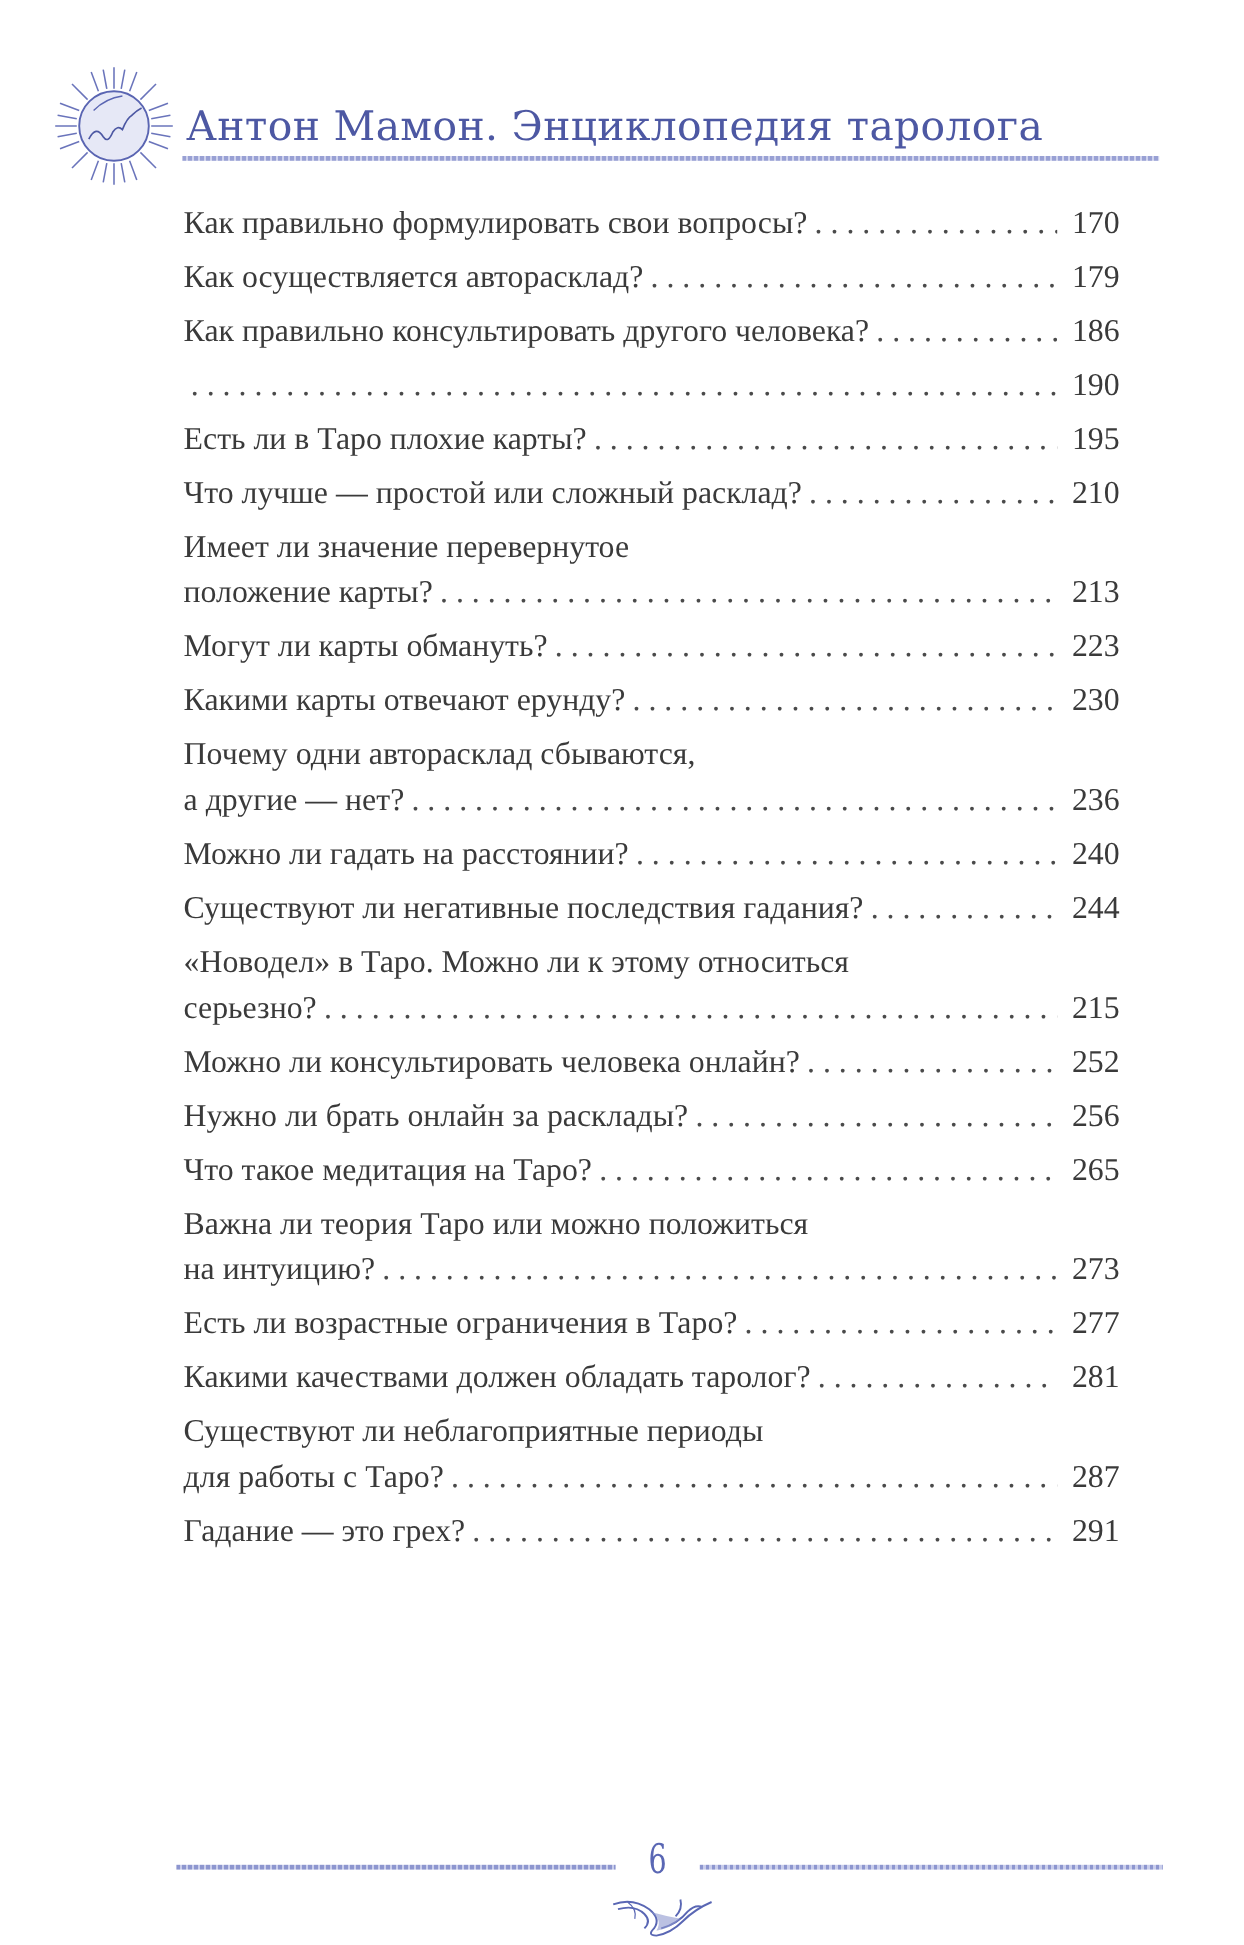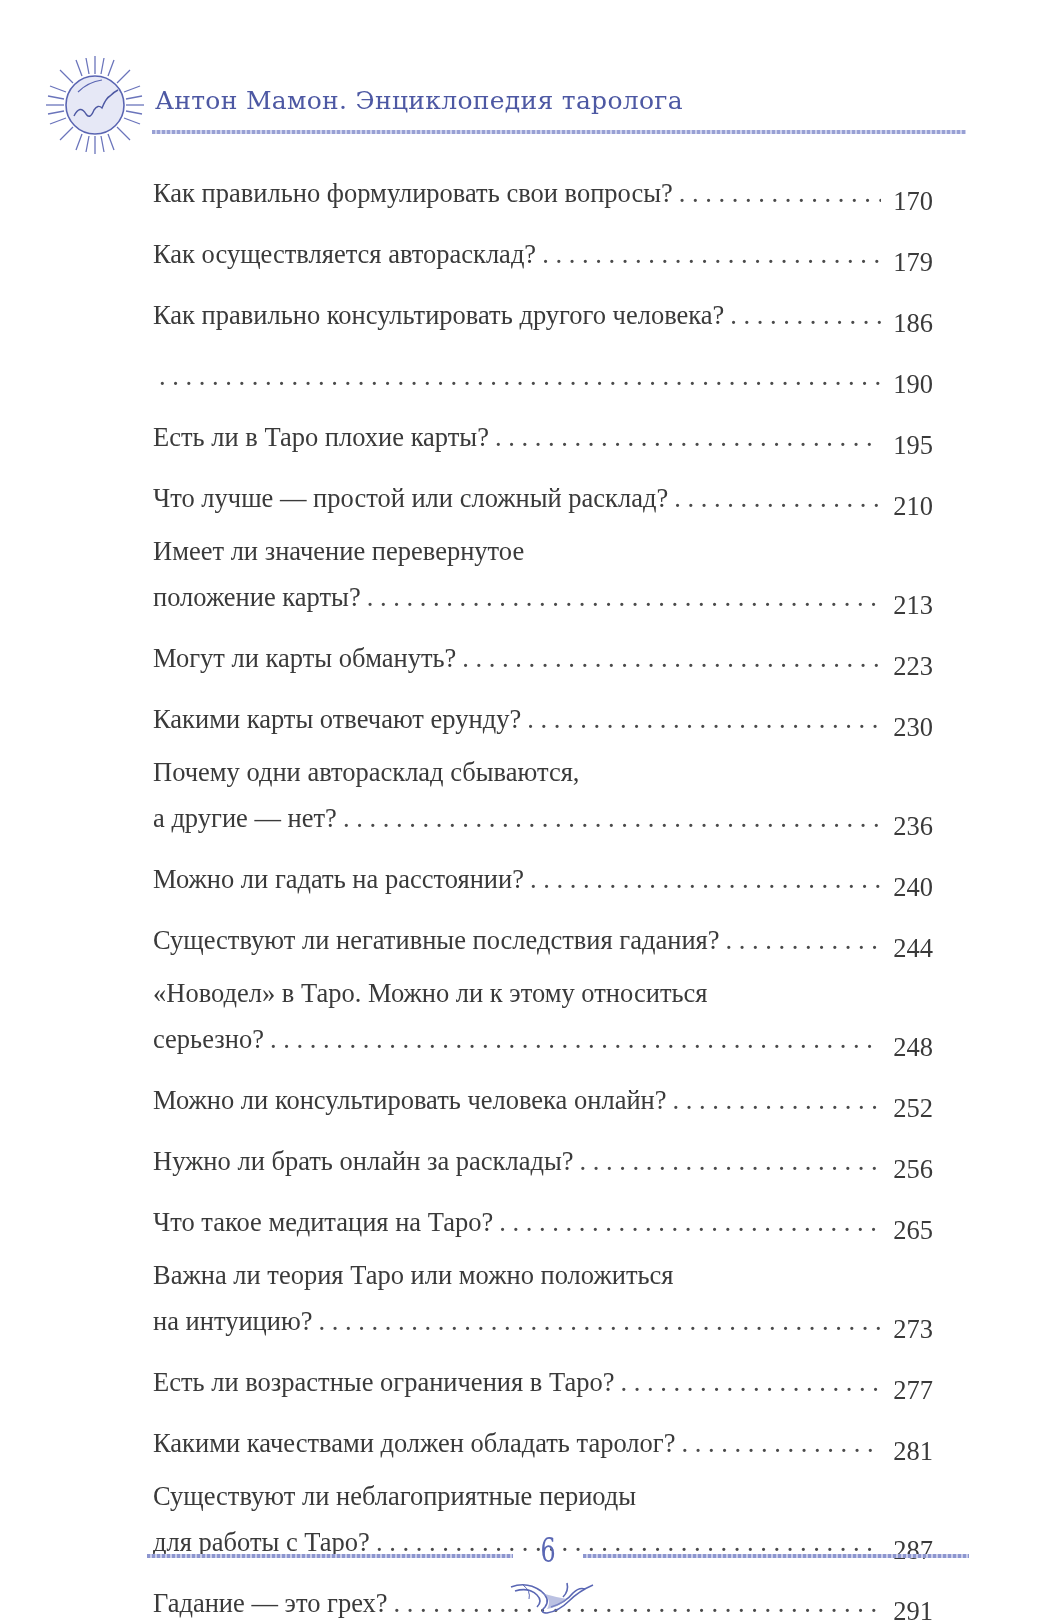--- a/index.html
+++ b/index.html
@@ -7,41 +7,41 @@
     width: 1037px; height: 1621px; background: #ffffff; position: relative; overflow: hidden;
     font-family: "Liberation Serif", "DejaVu Serif", serif; color: #3a3a3a;
   }
   .page { position: absolute; left: 0; top: 0; width: 1037px; height: 1621px; }
 
   .sun-logo { position: absolute; left: 44px; top: 54px; width: 102px; height: 102px; }
 
   .running-head {
     position: absolute; left: 155px; top: 86px;
     font-family: "DejaVu Serif", "Liberation Serif", serif;
-    font-size: 25px; color: #4d58a3; letter-spacing: 0.3px; white-space: nowrap;
+    font-size: 34px; color: #4d58a3; letter-spacing: 0.3px; white-space: nowrap;
   }
   .head-rule {
     position: absolute; left: 152px; top: 130px; width: 814px; height: 4px;
     background-image: repeating-linear-gradient(90deg, #8d96cf 0 3px, #c9cdeb 3px 5px);
     opacity: 0.9;
   }
 
   .toc { position: absolute; left: 153px; top: 166px; width: 780px; }
   .toc-entry { margin-bottom: 7px; font-size: 26.5px; line-height: 38px; }
   .toc-line { display: flex; align-items: center; white-space: nowrap; }
   .toc-text { flex: 0 0 auto; }
   .toc-dots {
     flex: 1 1 auto; overflow: hidden; margin: 0 8px 0 6px; letter-spacing: 5px;
     color: #4a4a4a; white-space: nowrap; text-overflow: clip;
   }
   .toc-dots::before {
     content: ". . . . . . . . . . . . . . . . . . . . . . . . . . . . . . . . . . . . . . . . . . . . . . . . . . . . . . . . . . . . . . . . . . . . . . . . . . . . . . . .";
     letter-spacing: 0;
   }
-  .toc-page { flex: 0 0 auto; text-align: right; min-width: 44px; margin-top: 16px; }
+  .toc-page { flex: 0 0 auto; text-align: right; min-width: 44px; }
 
   .foot-rule {
     position: absolute; top: 1554px; height: 4px;
     background-image: repeating-linear-gradient(90deg, #8d96cf 0 3px, #c9cdeb 3px 5px);
   }
   .foot-rule.left { left: 147px; width: 366px; }
   .foot-rule.right { left: 583px; width: 386px; }
   .page-number {
     position: absolute; left: 528px; top: 1530px; width: 40px; text-align: center;
     font-family: "DejaVu Serif", serif; font-size: 34px; color: #5a67b4;
@@ -181,21 +181,21 @@
           <span class="toc-page">244</span>
         </div>
       </div>
       <div class="toc-entry">
         <div class="toc-line">
           <span class="toc-text">«Новодел» в Таро. Можно ли к этому относиться</span>
         </div>
         <div class="toc-line">
           <span class="toc-text">серьезно?</span>
           <span class="toc-dots"></span>
-          <span class="toc-page">248</span>
+          <span class="toc-page">215</span>
         </div>
       </div>
       <div class="toc-entry">
         <div class="toc-line">
           <span class="toc-text">Можно ли консультировать человека онлайн?</span>
           <span class="toc-dots"></span>
           <span class="toc-page">252</span>
         </div>
       </div>
       <div class="toc-entry">

